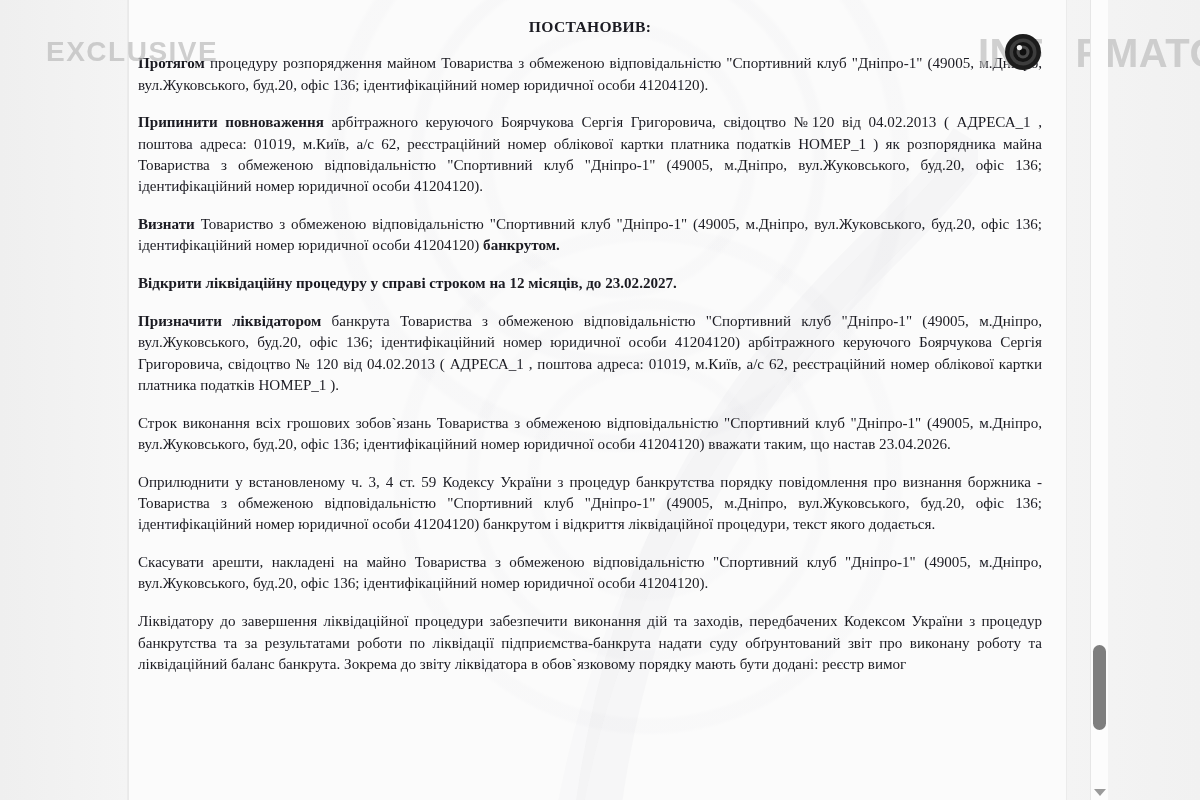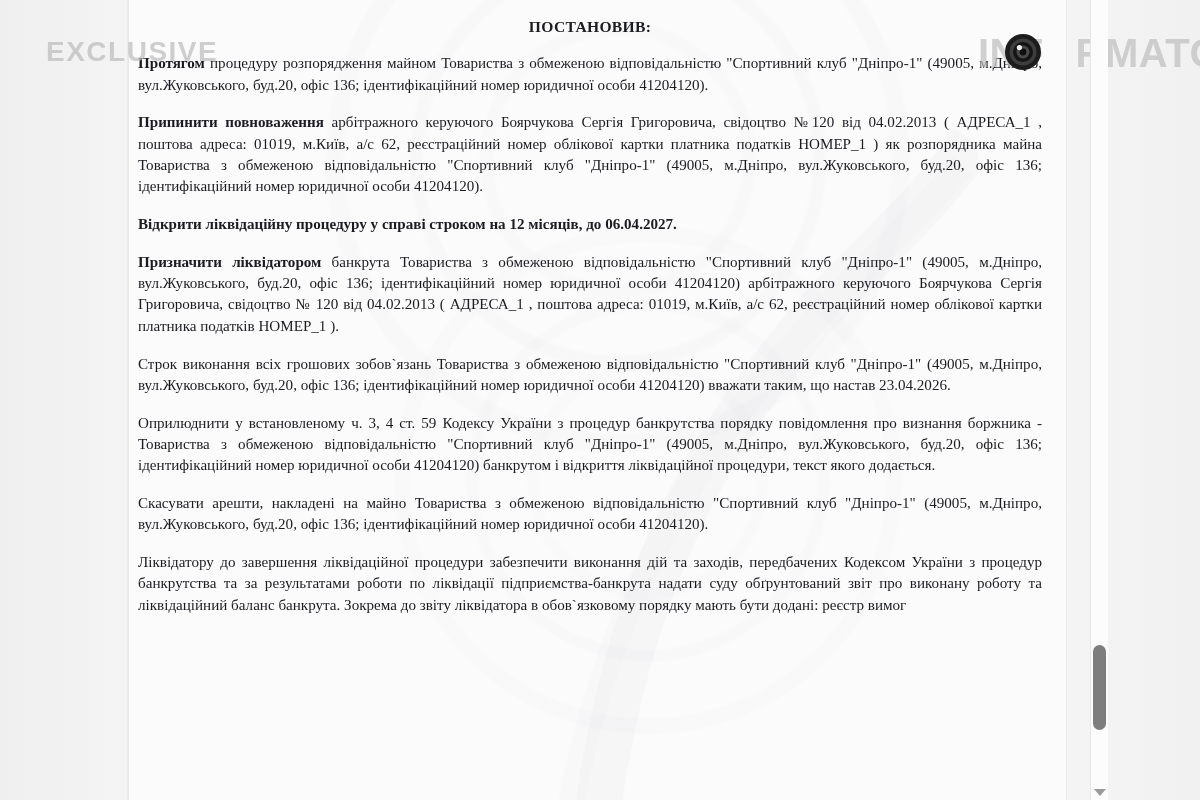--- a/index.html
+++ b/index.html
@@ -203,21 +203,22 @@
     <svg class="swoosh" viewBox="0 0 420 700">
       <path d="M40,690 C70,470 150,300 300,150 C350,100 390,60 415,20" fill="none" stroke="rgba(90,90,120,0.05)" stroke-width="46"></path>
       <path d="M10,700 C45,500 130,330 280,175 C330,124 375,80 405,45" fill="none" stroke="rgba(90,90,120,0.035)" stroke-width="26"></path>
     </svg>
 
     <div id="doc">
       <div class="doc-title">ПОСТАНОВИВ:</div>
       <div id="paragraphs">
           <p class="para"><b>Протягом</b><span> процедуру розпорядження майном Товариства з обмеженою відповідальністю "Спортивний клуб "Дніпро-1" (49005, м.Дніпро, вул.Жуковського, буд.20, офіс 136; ідентифікаційний номер юридичної особи 41204120).</span></p>
           <p class="para"><b>Припинити повноваження</b><span> арбітражного керуючого Боярчукова Сергія Григоровича, свідоцтво №120 від 04.02.2013 ( АДРЕСА_1 , поштова адреса: 01019, м.Київ, а/с 62, реєстраційний номер облікової картки платника податків НОМЕР_1 ) як розпорядника майна Товариства з обмеженою відповідальністю "Спортивний клуб "Дніпро-1" (49005, м.Дніпро, вул.Жуковського, буд.20, офіс 136; ідентифікаційний номер юридичної особи 41204120).</span></p>
-          <p class="para"><b>Відкрити ліквідаційну процедуру у справі строком на 12 місяців, до 06.04.2027.</b></p>
+          <p class="para"><b>Визнати</b><span> Товариство з обмеженою відповідальністю "Спортивний клуб "Дніпро-1" (49005, м.Дніпро, вул.Жуковського, буд.20, офіс 136; ідентифікаційний номер юридичної особи 41204120) </span><b>банкрутом.</b></p>
+          <p class="para"><b>Відкрити ліквідаційну процедуру у справі строком на 12 місяців, до 23.02.2027.</b></p>
           <p class="para"><b>Призначити ліквідатором</b><span> банкрута Товариства з обмеженою відповідальністю "Спортивний клуб "Дніпро-1" (49005, м.Дніпро, вул.Жуковського, буд.20, офіс 136; ідентифікаційний номер юридичної особи 41204120) арбітражного керуючого Боярчукова Сергія Григоровича, свідоцтво № 120 від 04.02.2013 ( АДРЕСА_1 , поштова адреса: 01019, м.Київ, а/с 62, реєстраційний номер облікової картки платника податків НОМЕР_1 ).</span></p>
           <p class="para"><span>Строк виконання всіх грошових зобов`язань Товариства з обмеженою відповідальністю "Спортивний клуб "Дніпро-1" (49005, м.Дніпро, вул.Жуковського, буд.20, офіс 136; ідентифікаційний номер юридичної особи 41204120) вважати таким, що настав 23.04.2026.</span></p>
           <p class="para"><span>Оприлюднити у встановленому ч. 3, 4 ст. 59 Кодексу України з процедур банкрутства порядку повідомлення про визнання боржника - Товариства з обмеженою відповідальністю "Спортивний клуб "Дніпро-1" (49005, м.Дніпро, вул.Жуковського, буд.20, офіс 136; ідентифікаційний номер юридичної особи 41204120) банкрутом і відкриття ліквідаційної процедури, текст якого додається.</span></p>
           <p class="para"><span>Скасувати арешти, накладені на майно Товариства з обмеженою відповідальністю "Спортивний клуб "Дніпро-1" (49005, м.Дніпро, вул.Жуковського, буд.20, офіс 136; ідентифікаційний номер юридичної особи 41204120).</span></p>
           <p class="para"><span>Ліквідатору до завершення ліквідаційної процедури забезпечити виконання дій та заходів, передбачених Кодексом України з процедур банкрутства та за результатами роботи по ліквідації підприємства-банкрута надати суду обґрунтований звіт про виконану роботу та ліквідаційний баланс банкрута. Зокрема до звіту ліквідатора в обов`язковому порядку мають бути додані: реєстр вимог</span></p>
         </div>
     </div>
   </div>
 
   <div class="wm wm-exclusive">EXCLUSIVE</div>

